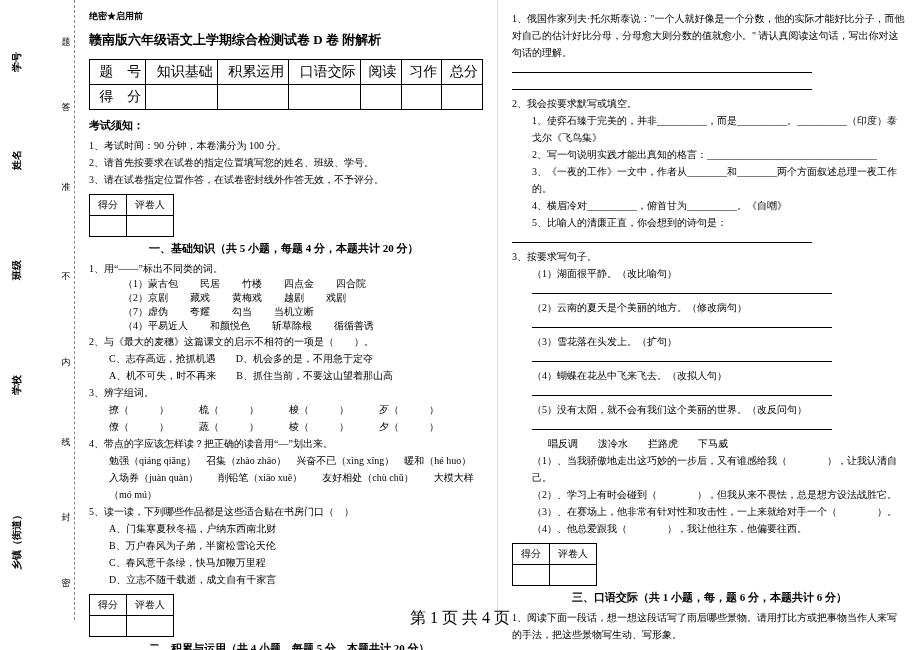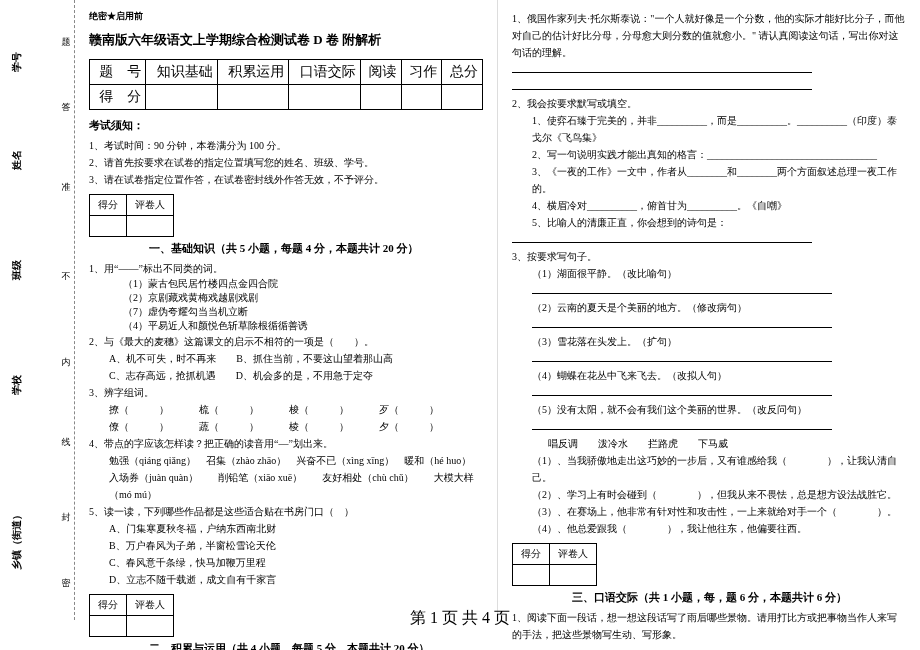--- a/index.html
+++ b/index.html
@@ -89,21 +89,21 @@
     .indent2 { padding-left: 36px; }
     .blank { display: inline-block; border-bottom: 1px solid #000; min-width: 60px; height: 10px; }
     .blank-xl { min-width: 300px; }
     .footer {
       position: absolute;
       bottom: 21px;
       width: 100%;
       text-align: center;
       font-size: 16px;
     }
-    .opt-row { display: flex; padding-left: 34px; }
+    .opt-row { display: flex; gap: 22px; padding-left: 34px; }
     .opt-row span { flex: 0 0 auto; }
   </style>
 </head>
 <body>
 
 <div class="page">
   <div class="margin-area">
     <div class="margin-labels">
       <span class="vlabel-bold" style="top:72px">学号</span>
       <span class="vlabel-bold" style="top:170px">姓名</span>
@@ -192,22 +192,22 @@
           <span>当机立断</span>
         </div>
       <div class="opt-row">
           <span>（4）平易近人</span>
           <span>和颜悦色</span>
           <span>斩草除根</span>
           <span>循循善诱</span>
         </div>
 
       <p class="line">2、与《最大的麦穗》这篇课文的启示不相符的一项是（　　）。</p>
+      <p class="line indent">C、志存高远，抢抓机遇　　D、机会多的是，不用急于定夺</p>
       <p class="line indent">A、机不可失，时不再来　　B、抓住当前，不要这山望着那山高</p>
-      <p class="line indent">C、志存高远，抢抓机遇　　D、机会多的是，不用急于定夺</p>
 
       <p class="line">3、辨字组词。</p>
       <p class="line indent">撩（　　　）　　　梳（　　　）　　　梭（　　　）　　　歹（　　　）</p>
       <p class="line indent">僚（　　　）　　　蔬（　　　）　　　棱（　　　）　　　夕（　　　）</p>
 
       <p class="line">4、带点的字应该怎样读？把正确的读音用“—”划出来。</p>
       <p class="line indent">勉强（qiáng qiǎng）　召集（zhào zhāo）　兴奋不已（xìng xīng）　暖和（hé huo）</p>
       <p class="line indent">入场券（juàn quàn）　　削铅笔（xiāo xuē）　　友好相处（chù chǔ）　　大模大样（mó mú）</p>
 
       <p class="line">5、读一读，下列哪些作品都是这些适合贴在书房门口（　）</p>

